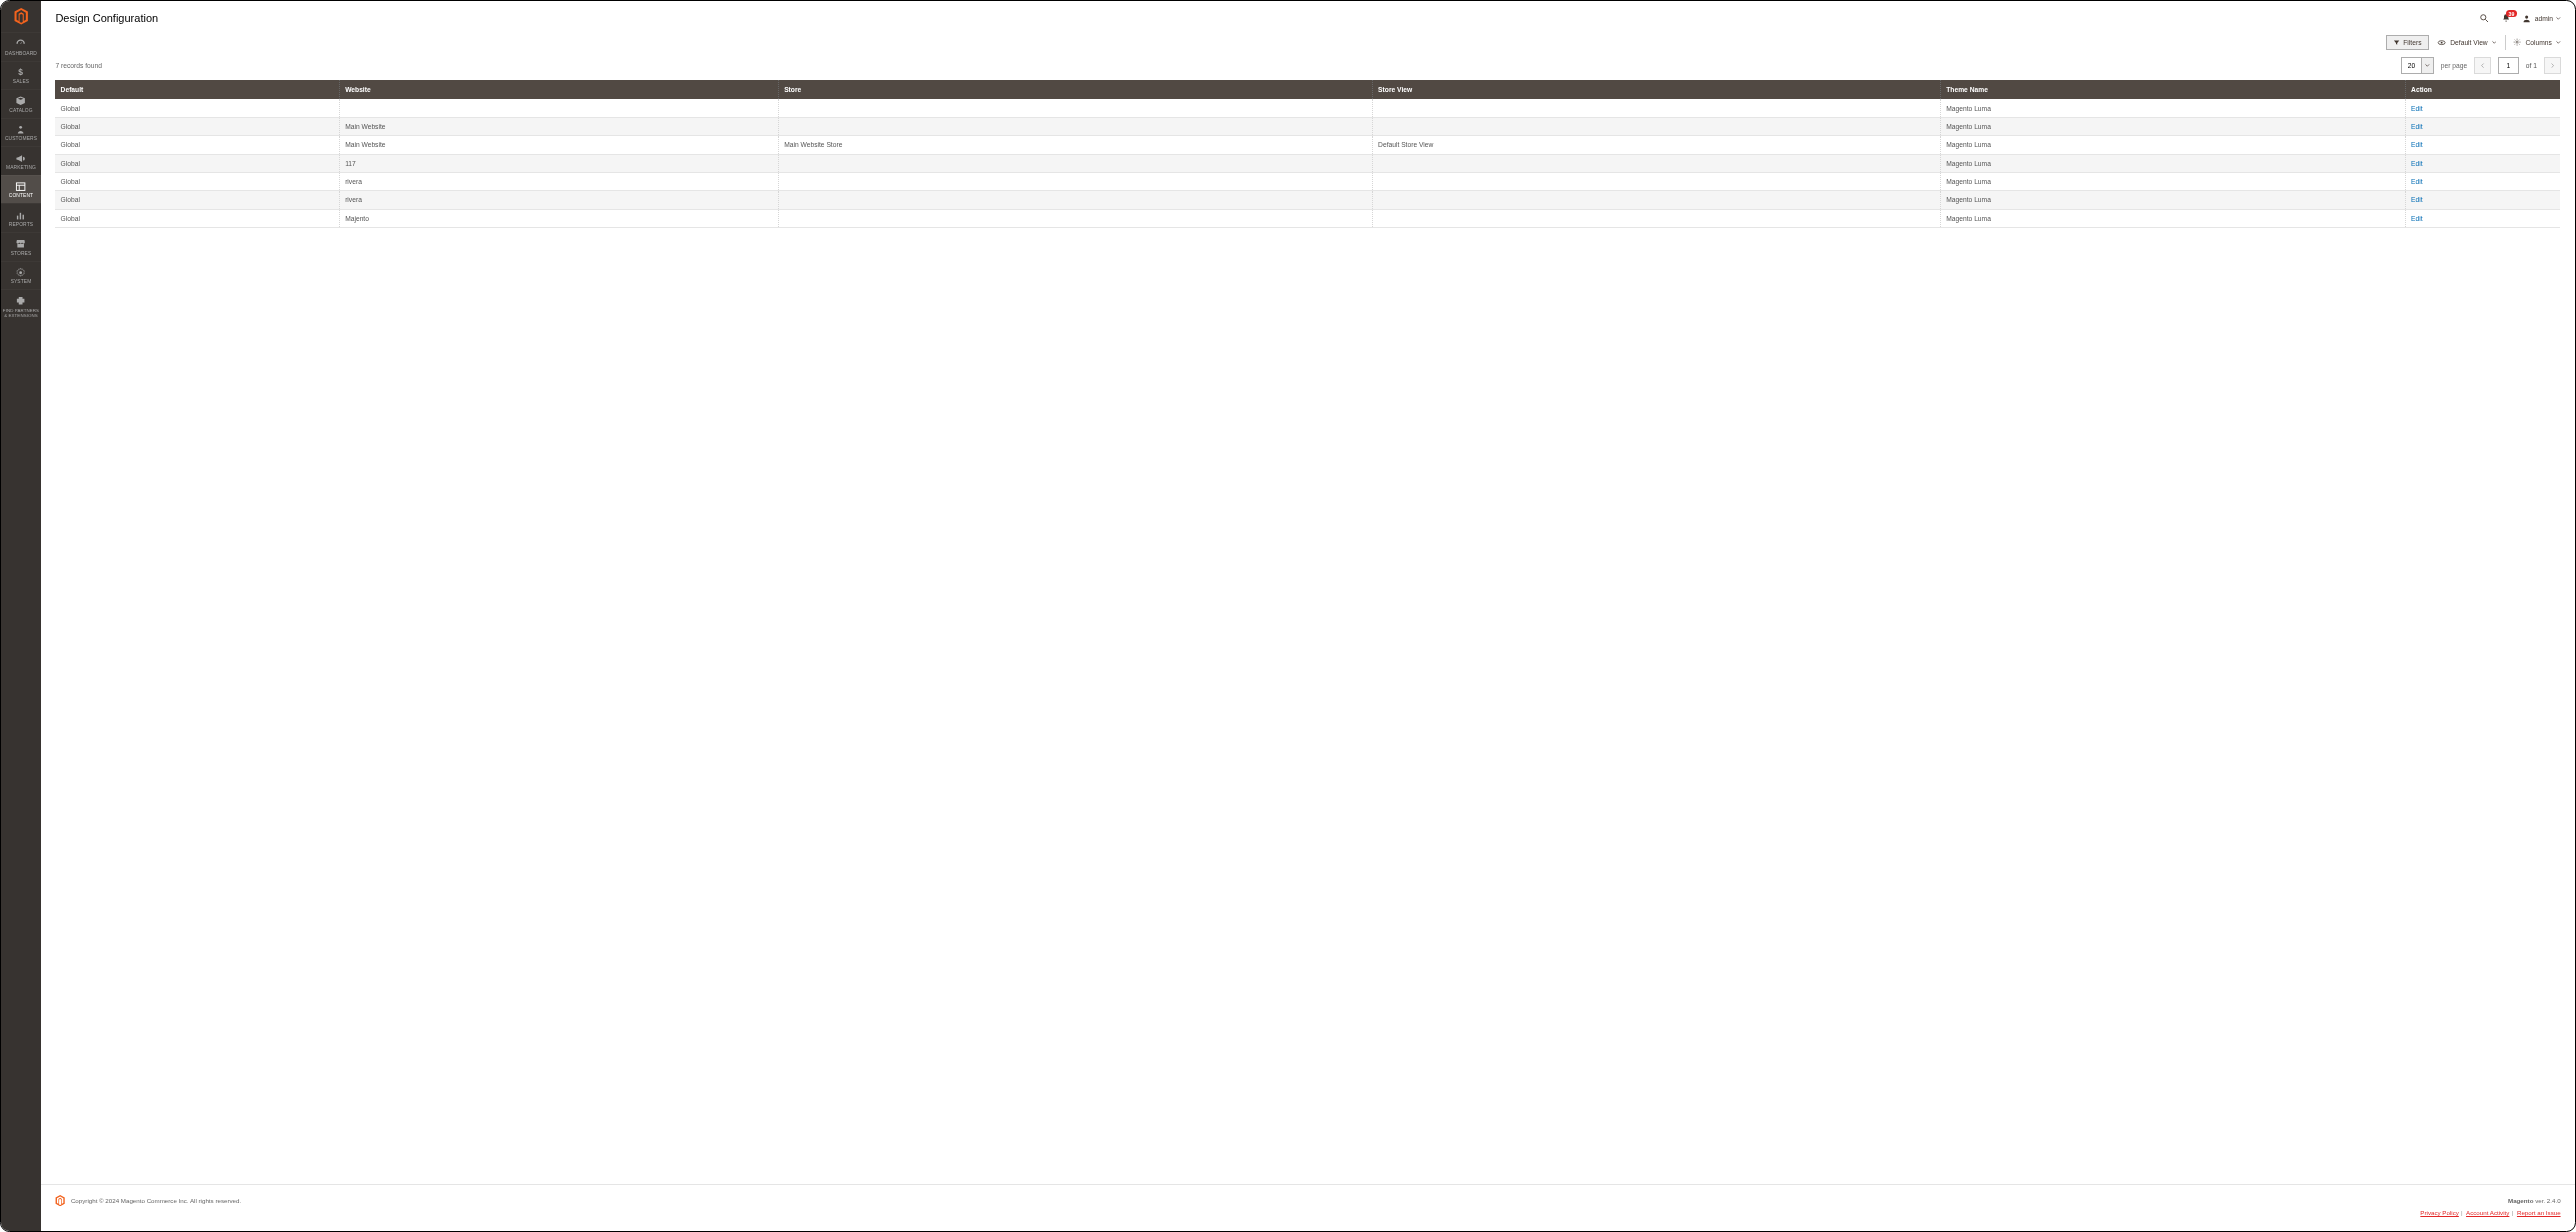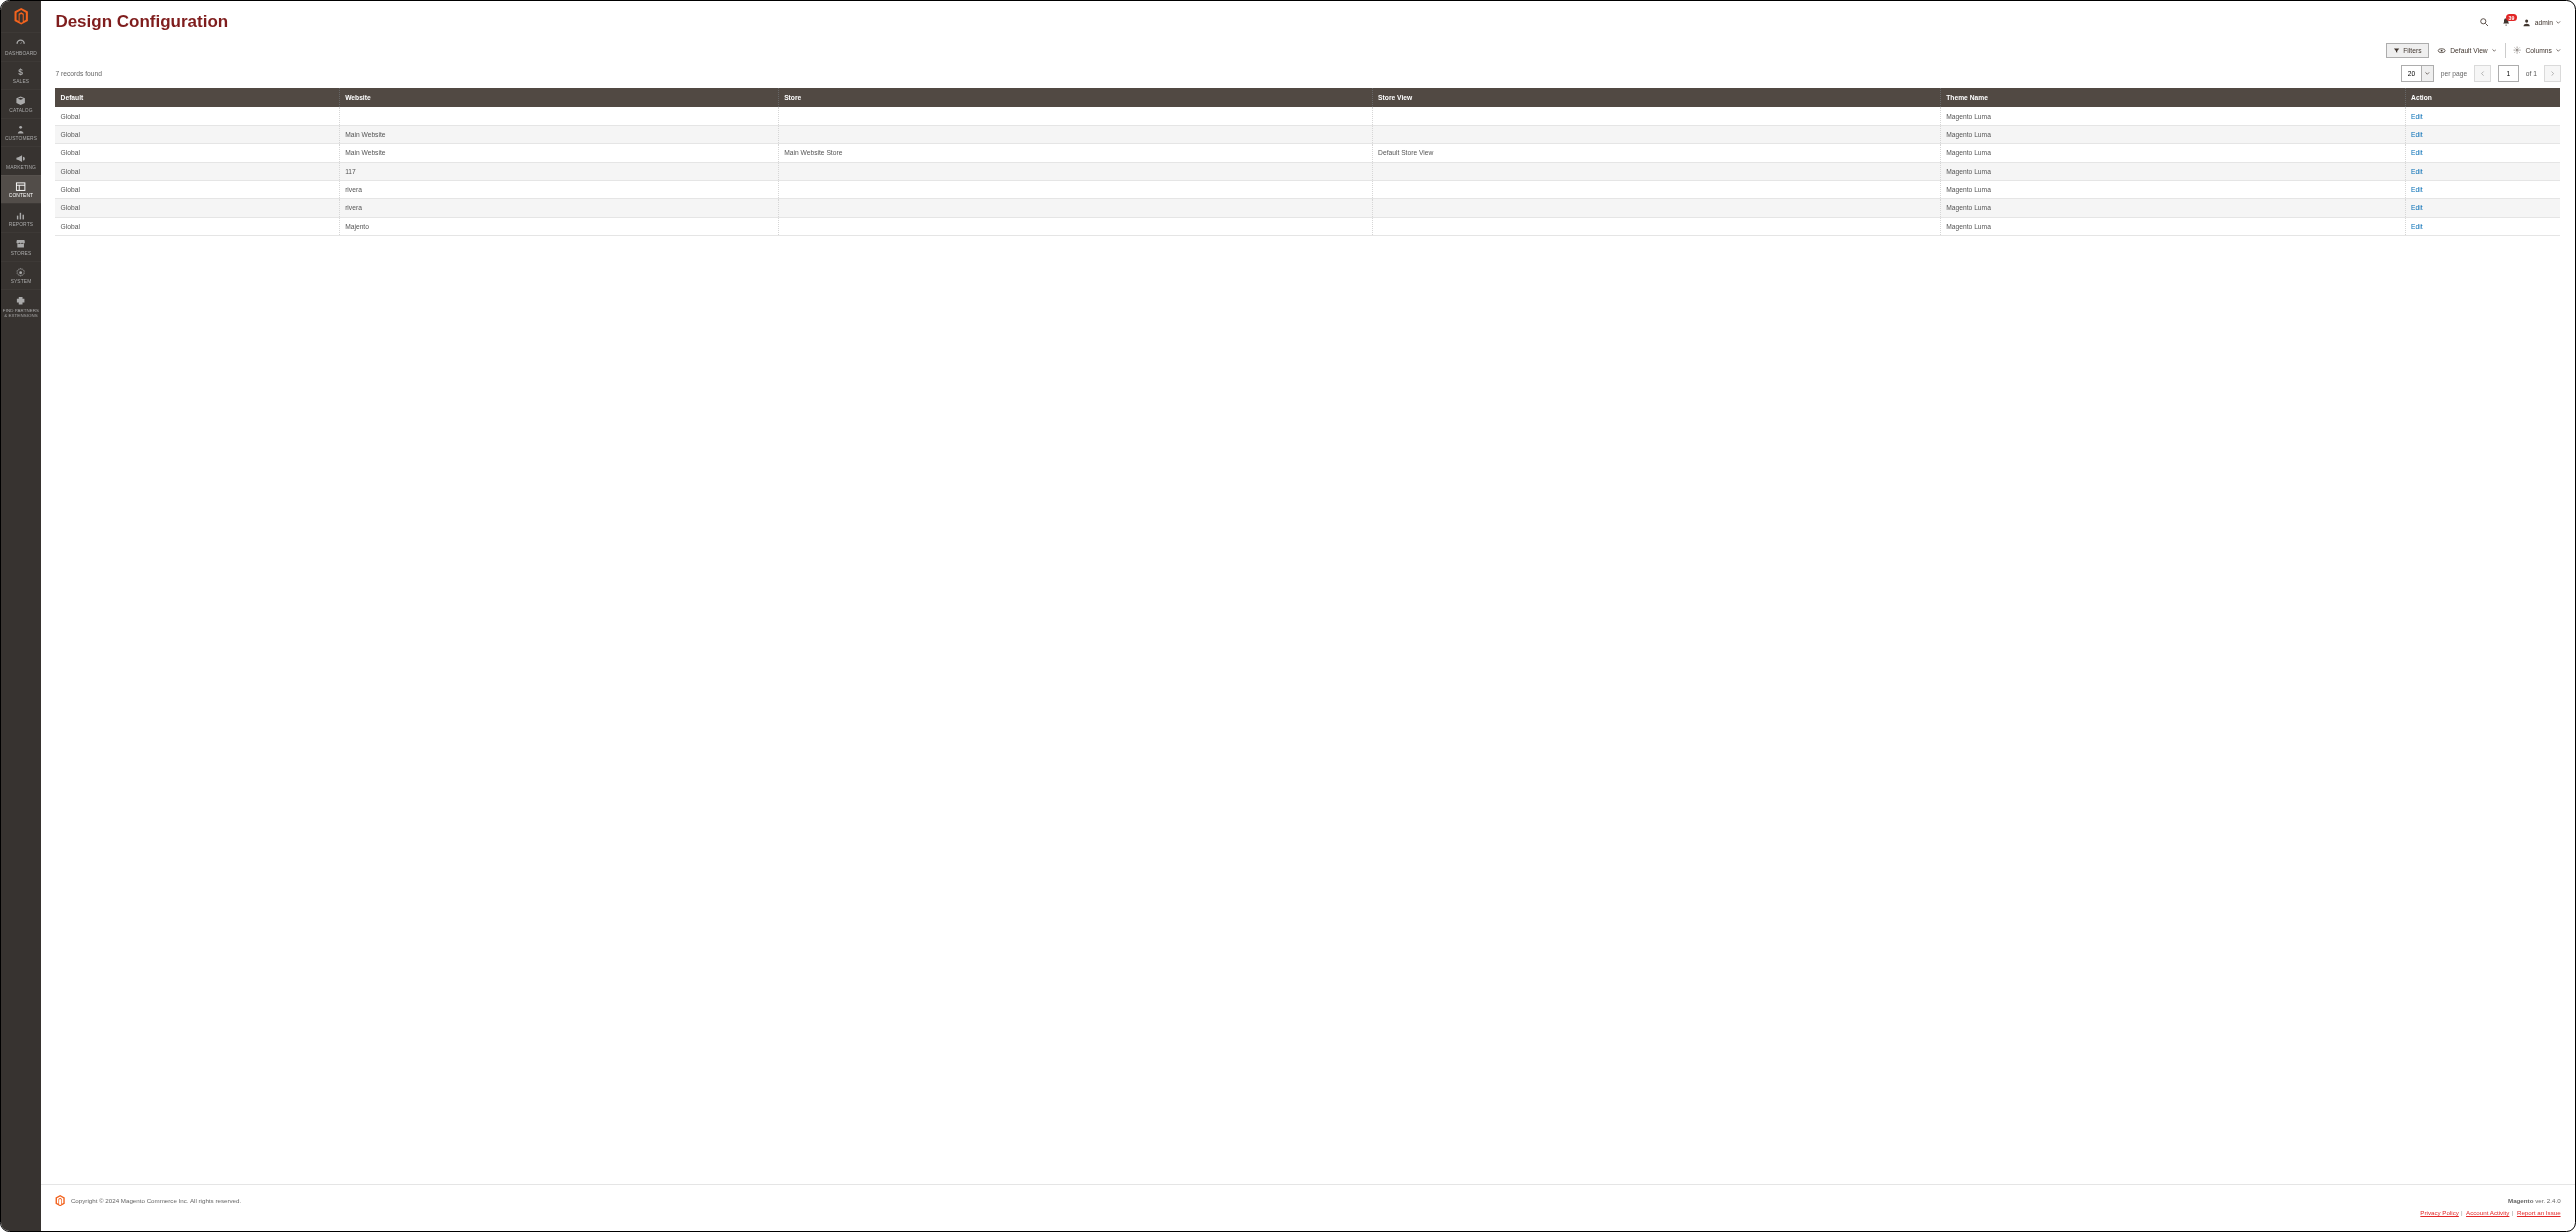--- a/index.html
+++ b/index.html
@@ -33,21 +33,21 @@
     border-top: 0.5px solid rgba(255,255,255,0.03);
   }
   .nav-item.active { background:#524d49; color:#fff; }
   .nav-item .nav-icon { display:block; margin:0 auto 2.1px; width:11.3px; height:11.3px; }
   .nav-label { display:block; line-height:1; }
   .main { flex:1; display:flex; flex-direction:column; padding: 0; }
   .header {
     display:flex; align-items:center; justify-content:space-between;
     padding: 11.3px 14.4px 5.2px 14.4px;
   }
-  .page-title { font-size: 17px; font-weight:700; color:#7f1d1d; }
+  .page-title { font-size: 11px; font-weight:400; color:#000000; }
   .header-actions { display:flex; align-items:center; gap:11.3px; }
   .icon-btn { cursor:pointer; display:flex; align-items:center; position:relative; }
   .badge {
     position:absolute; top:-3.1px; left:5.2px;
     background:#e22626; color:#fff; font-size:5.2px;
     border-radius:5.2px; padding:0.5px 2.6px; font-weight:600;
   }
   .admin-drop { display:flex; align-items:center; gap:3.1px; cursor:pointer; font-size:6.7px; color:#41362f; }
   .toolbar-row {
     display:flex; justify-content:flex-end; gap:8.2px;

